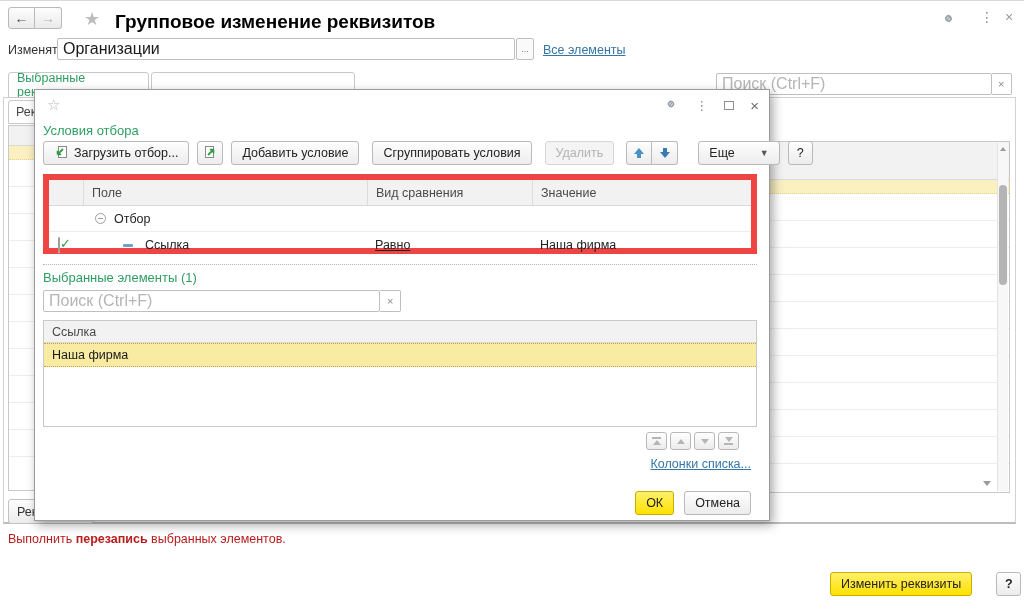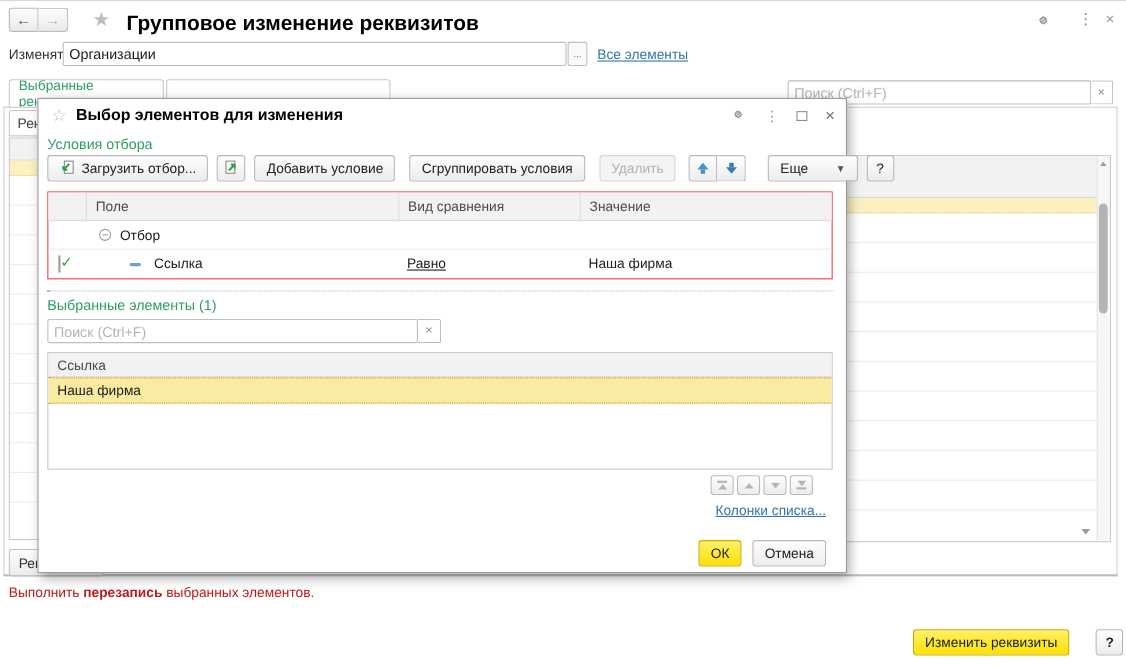--- a/index.html
+++ b/index.html
@@ -15,21 +15,21 @@
     display:inline-flex; align-items:center; justify-content:center; gap:6px;
     border:1px solid #b9b9b9; border-radius:3px;
     background:linear-gradient(#fefefe,#ececec);
     font-size:12.5px; color:#222; height:24px; padding:0 10px; cursor:pointer; white-space:nowrap;
   }
   .btn.disabled { color:#b3b3b3; background:#f4f4f4; border-color:#d6d6d6; }
   .link { color:#3576a7; text-decoration:underline; cursor:pointer; font-size:12.5px; white-space:nowrap; }
   .green-label { color:#2f9e63; font-size:13px; }
   .inp {
     border:1px solid #bfbfbf; border-radius:2px; height:22px; background:#fff;
-    font-family:inherit; font-size:13px; padding:0 5px; color:#1a1a1a; width:100%;
+    font-family:inherit; font-size:16px; padding:0 5px; color:#1a1a1a; width:100%;
   }
   .inp::placeholder { color:#b5b5b5; }
   .input-wrap { position:absolute; display:flex; align-items:stretch; }
   .clear-btn {
     width:22px; border:1px solid #bfbfbf; border-left:none; border-radius:0 2px 2px 0;
     background:#fff; color:#8a8a8a; font-size:11px; display:flex; align-items:center; justify-content:center; cursor:pointer;
   }
 
   
   .navgroup { position:absolute; left:8px; top:6px; display:flex; }
@@ -106,21 +106,21 @@
   .arrow-pair .btn { width:26px; padding:0; }
   .arrow-pair .btn:first-child { border-radius:3px 0 0 3px; }
   .arrow-pair .btn:last-child { border-radius:0 3px 3px 0; border-left:none; }
   .fat-arrow { display:flex; flex-direction:column; align-items:center; }
   .fat-arrow .head-up { width:0; height:0; border-left:5px solid transparent; border-right:5px solid transparent; border-bottom:6px solid #4a90c4; }
   .fat-arrow .head-down { width:0; height:0; border-left:5px solid transparent; border-right:5px solid transparent; border-top:6px solid #3a7ab3; }
   .fat-arrow .stem { width:4px; height:4px; background:#4a90c4; }
   .fat-arrow .stem.d { background:#3a7ab3; }
   .more-caret { font-size:9px; color:#555; margin-left:2px; }
 
-  .ftable { position:absolute; left:8px; top:84px; width:714px; height:80px; border:1px solid #ef4444; background:#fff; }
+  .ftable { position:absolute; left:8px; top:84px; width:714px; height:80px; border:6px solid #ef4444; background:#fff; }
   .frow { display:grid; grid-template-columns:34px 284px 165px 1fr; align-items:center; }
   .fhead { height:26px; background:#f2f2f2; border-bottom:1px solid #d9d9d9; color:#4a4a4a; font-size:12.5px; }
   .fhead > div { padding:0 8px; height:100%; display:flex; align-items:center; }
   .fhead > div + div { border-left:1px solid #dcdcdc; }
   .fgrouprow { height:26px; display:flex; align-items:center; padding-left:46px; gap:8px; border-bottom:1px solid #ededed; font-size:12.5px; color:#222; }
   .tree-minus { width:11px; height:11px; border:1px solid #9f9f9f; border-radius:50%; position:relative; flex:0 0 auto; }
   .tree-minus::after { content:""; position:absolute; left:2px; top:4px; width:5px; height:1px; background:#9f9f9f; }
   .fdatarow { height:26px; font-size:12.5px; color:#222; }
   .checkbox { width:15px; height:15px; border:1px solid #9e9e9e; border-radius:2px; background:#fff;
     margin-left:9px; position:relative; cursor:pointer; }
@@ -238,21 +238,20 @@
   </div>
 
   <div class="footer-btns">
     <button class="btn yellow-btn">Изменить реквизиты</button>
     <button class="btn help-btn">?</button>
   </div>
 
   <div class="modal">
     <div class="m-head">
       <span class="m-star">☆</span>
-      <span class="m-title">Выбор элементов для изменения</span>
       <span class="m-icons">
         <span>
           <svg width="16" height="16" viewBox="0 0 16 16" fill="none" stroke="#9aa0a6" stroke-width="1.4" stroke-linecap="round">
             <path d="M6.6 9.4l2.8-2.8"></path>
             <path d="M5.3 7.6L6.9 6a2.3 2.3 0 0 1 3.2 3.2L8.5 10.8"></path>
             <path d="M10.7 8.4L9.1 10a2.3 2.3 0 0 1-3.2-3.2l1.6-1.6"></path>
           </svg>
         </span>
         <span class="m-dots">⋮</span>
         <span class="m-max"></span>

